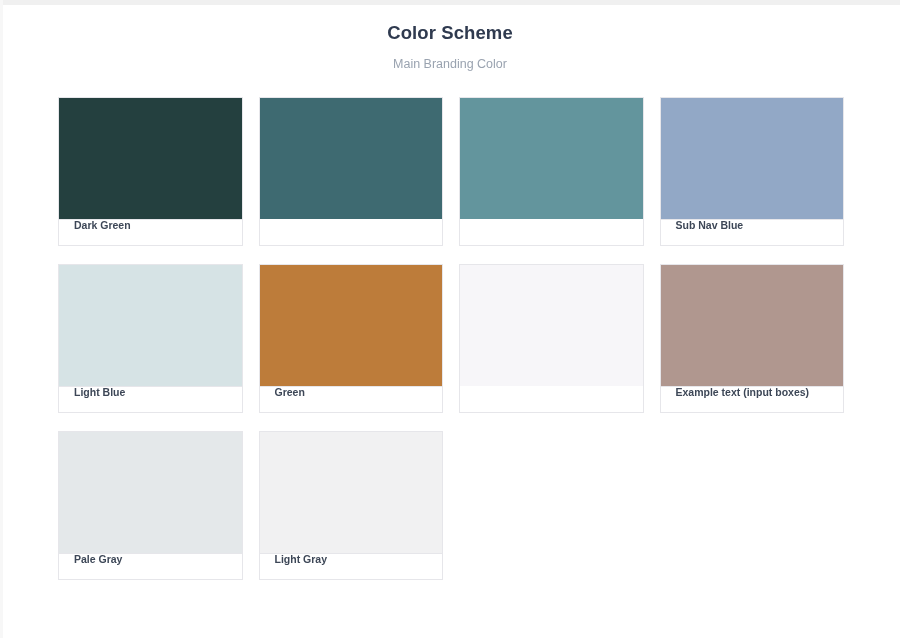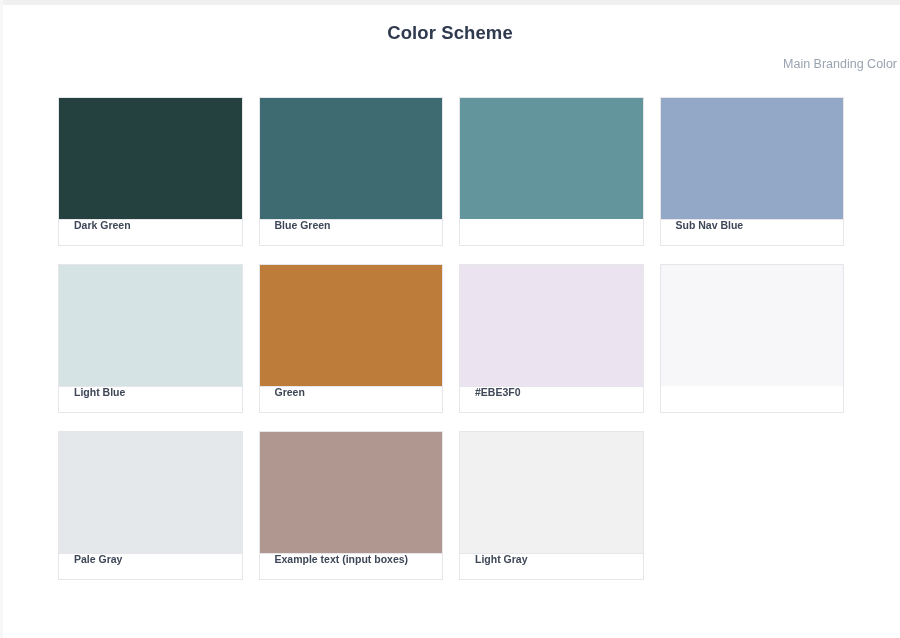--- a/index.html
+++ b/index.html
@@ -54,21 +54,20 @@
     color: #2f3a4f;
     letter-spacing: 0.1px;
     line-height: 1.3;
     margin: 0;
   }
   .page-subtitle {
     font-size: 12.5px;
     color: #9aa3b0;
     margin: 11px 0 0 0;
     line-height: 1.3;
-    text-align: right;
   }
   .grid {
     margin: 25px 0 0 0;
     padding: 0 53px 0 55px;
     display: grid;
     grid-template-columns: repeat(4, 1fr);
     column-gap: 16px;
     row-gap: 18px;
   }
   .swatch-card {
@@ -116,23 +115,20 @@
 
       <div class="swatch-card">
         <div class="swatch-color" style="background: rgb(36, 64, 63);"></div>
         <div class="swatch-label-bar">
           <span class="swatch-label">Dark Green</span>
         </div>
       </div>
 
       <div class="swatch-card">
         <div class="swatch-color" style="background: rgb(62, 106, 113);"></div>
-        <div class="swatch-label-bar">
-          <span class="swatch-label">Blue Green</span>
-        </div>
       </div>
 
       <div class="swatch-card">
         <div class="swatch-color" style="background: rgb(99, 149, 157);"></div>
       </div>
 
       <div class="swatch-card">
         <div class="swatch-color" style="background: rgb(146, 168, 198);"></div>
         <div class="swatch-label-bar">
           <span class="swatch-label">Sub Nav Blue</span>
@@ -147,42 +143,36 @@
       </div>
 
 
       <div class="swatch-card">
         <div class="swatch-color" style="background: rgb(189, 124, 58);"></div>
         <div class="swatch-label-bar">
           <span class="swatch-label">Green</span>
         </div>
       </div>
 
-      <div class="swatch-card">
-        <div class="swatch-color" style="background: rgb(235, 227, 240);"></div>
-        <div class="swatch-label-bar">
-          <span class="swatch-label">#EBE3F0</span>
-        </div>
-      </div>
 
       <div class="swatch-card">
         <div class="swatch-color" style="background: rgb(247, 246, 249);"></div>
       </div>
 
       <div class="swatch-card">
-        <div class="swatch-color" style="background: rgb(228, 232, 234);"></div>
+        <div class="swatch-color" style="background: rgb(176, 151, 143);"></div>
         <div class="swatch-label-bar">
-          <span class="swatch-label">Pale Gray</span>
+          <span class="swatch-label">Example text (input boxes)</span>
         </div>
       </div>
 
       <div class="swatch-card">
-        <div class="swatch-color" style="background: rgb(176, 151, 143);"></div>
+        <div class="swatch-color" style="background: rgb(228, 232, 234);"></div>
         <div class="swatch-label-bar">
-          <span class="swatch-label">Example text (input boxes)</span>
+          <span class="swatch-label">Pale Gray</span>
         </div>
       </div>
 
       <div class="swatch-card">
         <div class="swatch-color" style="background: rgb(241, 241, 242);"></div>
         <div class="swatch-label-bar">
           <span class="swatch-label">Light Gray</span>
         </div>
       </div>
 

